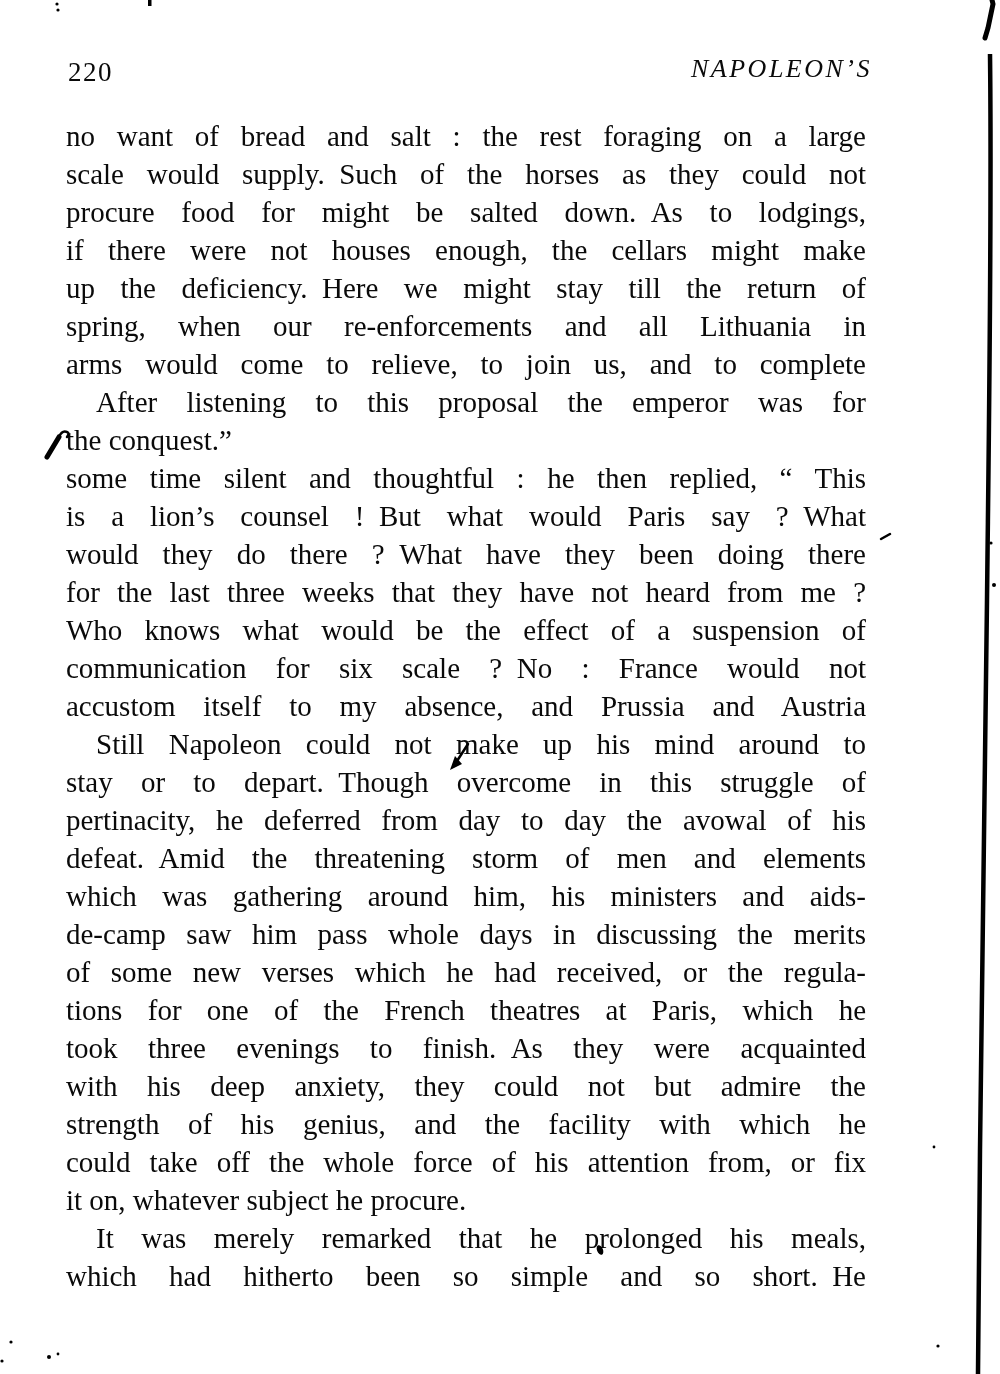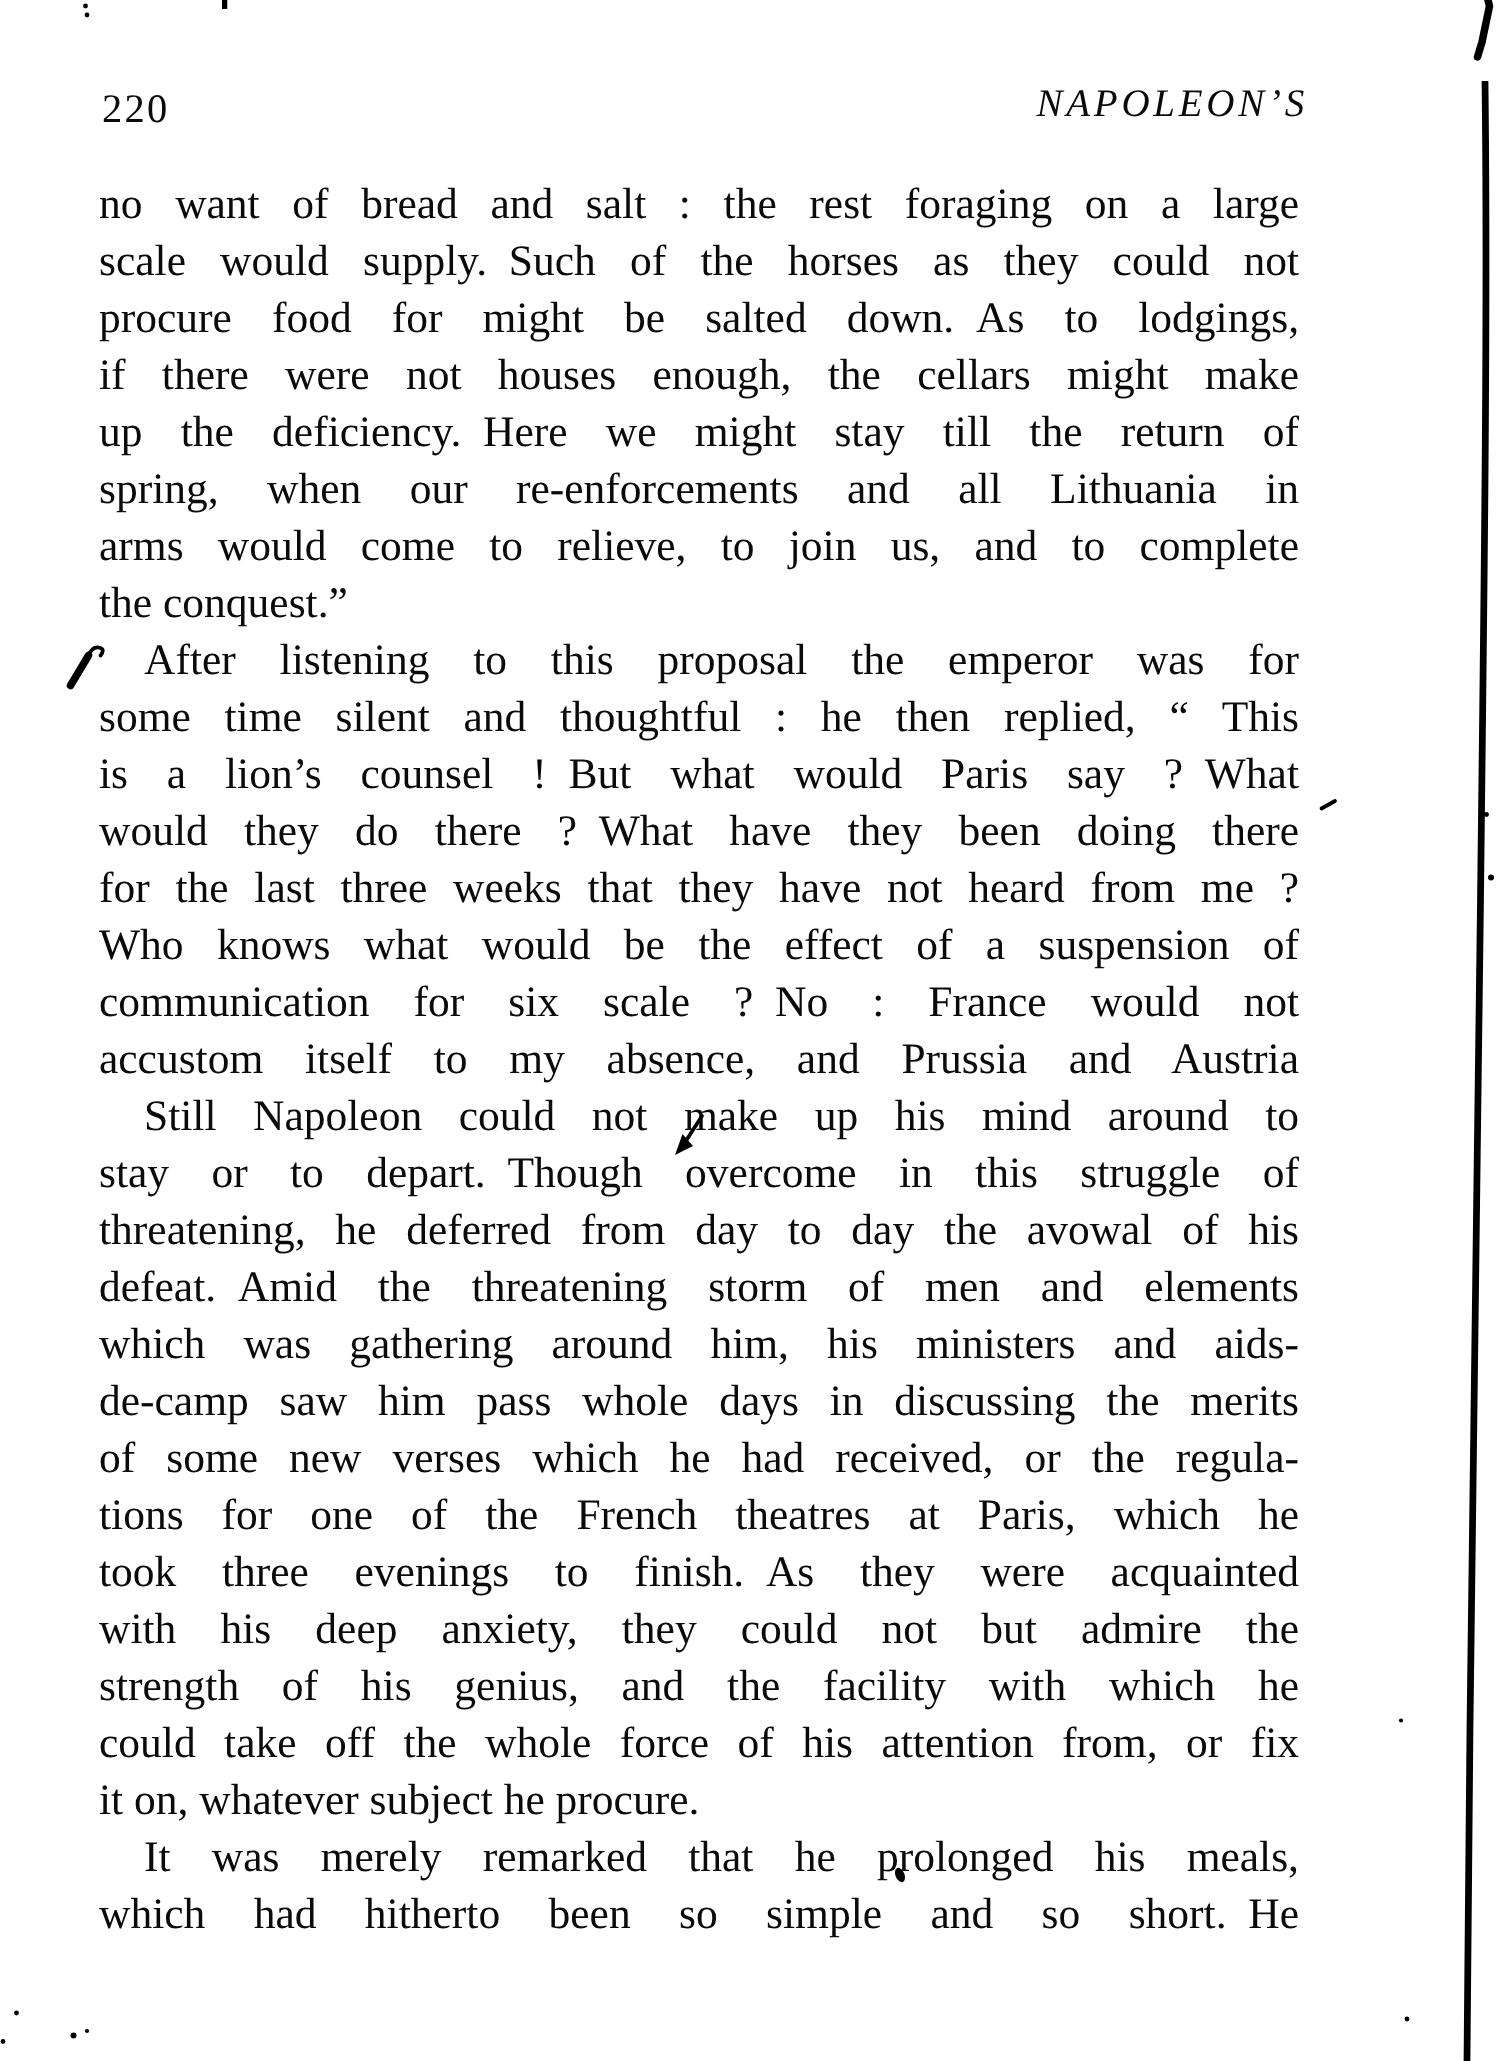--- a/index.html
+++ b/index.html
@@ -61,32 +61,32 @@
   </div>
 
   <div class="body-text">
     <div class="line">no want of bread and salt : the rest foraging on a large</div>
     <div class="line">scale would supply. Such of the horses as they could not</div>
     <div class="line">procure food for might be salted down. As to lodgings,</div>
     <div class="line">if there were not houses enough, the cellars might make</div>
     <div class="line">up the deficiency. Here we might stay till the return of</div>
     <div class="line">spring, when our re-enforcements and all Lithuania in</div>
     <div class="line">arms would come to relieve, to join us, and to complete</div>
+    <div class="line indent">After listening to this proposal the emperor was for</div>
     <div class="line endline">the conquest.”</div>
-    <div class="line indent">After listening to this proposal the emperor was for</div>
     <div class="line">some time silent and thoughtful : he then replied, “ This</div>
     <div class="line">is a lion’s counsel ! But what would Paris say ? What</div>
     <div class="line">would they do there ? What have they been doing there</div>
     <div class="line">for the last three weeks that they have not heard from me ?</div>
     <div class="line">Who knows what would be the effect of a suspension of</div>
     <div class="line">communication for six scale ? No : France would not</div>
     <div class="line">accustom itself to my absence, and Prussia and Austria</div>
     <div class="line indent">Still Napoleon could not make up his mind around to</div>
     <div class="line">stay or to depart. Though overcome in this struggle of</div>
-    <div class="line">threatening, he deferred from day to day the avowal of his</div>
+    <div class="line">pertinacity, he deferred from day to day the avowal of his</div>
     <div class="line">defeat. Amid the threatening storm of men and elements</div>
     <div class="line">which was gathering around him, his ministers and aids-</div>
     <div class="line">de-camp saw him pass whole days in discussing the merits</div>
     <div class="line">of some new verses which he had received, or the regula-</div>
     <div class="line">tions for one of the French theatres at Paris, which he</div>
     <div class="line">took three evenings to finish. As they were acquainted</div>
     <div class="line">with his deep anxiety, they could not but admire the</div>
     <div class="line">strength of his genius, and the facility with which he</div>
     <div class="line">could take off the whole force of his attention from, or fix</div>
     <div class="line endline">it on, whatever subject he procure.</div>

